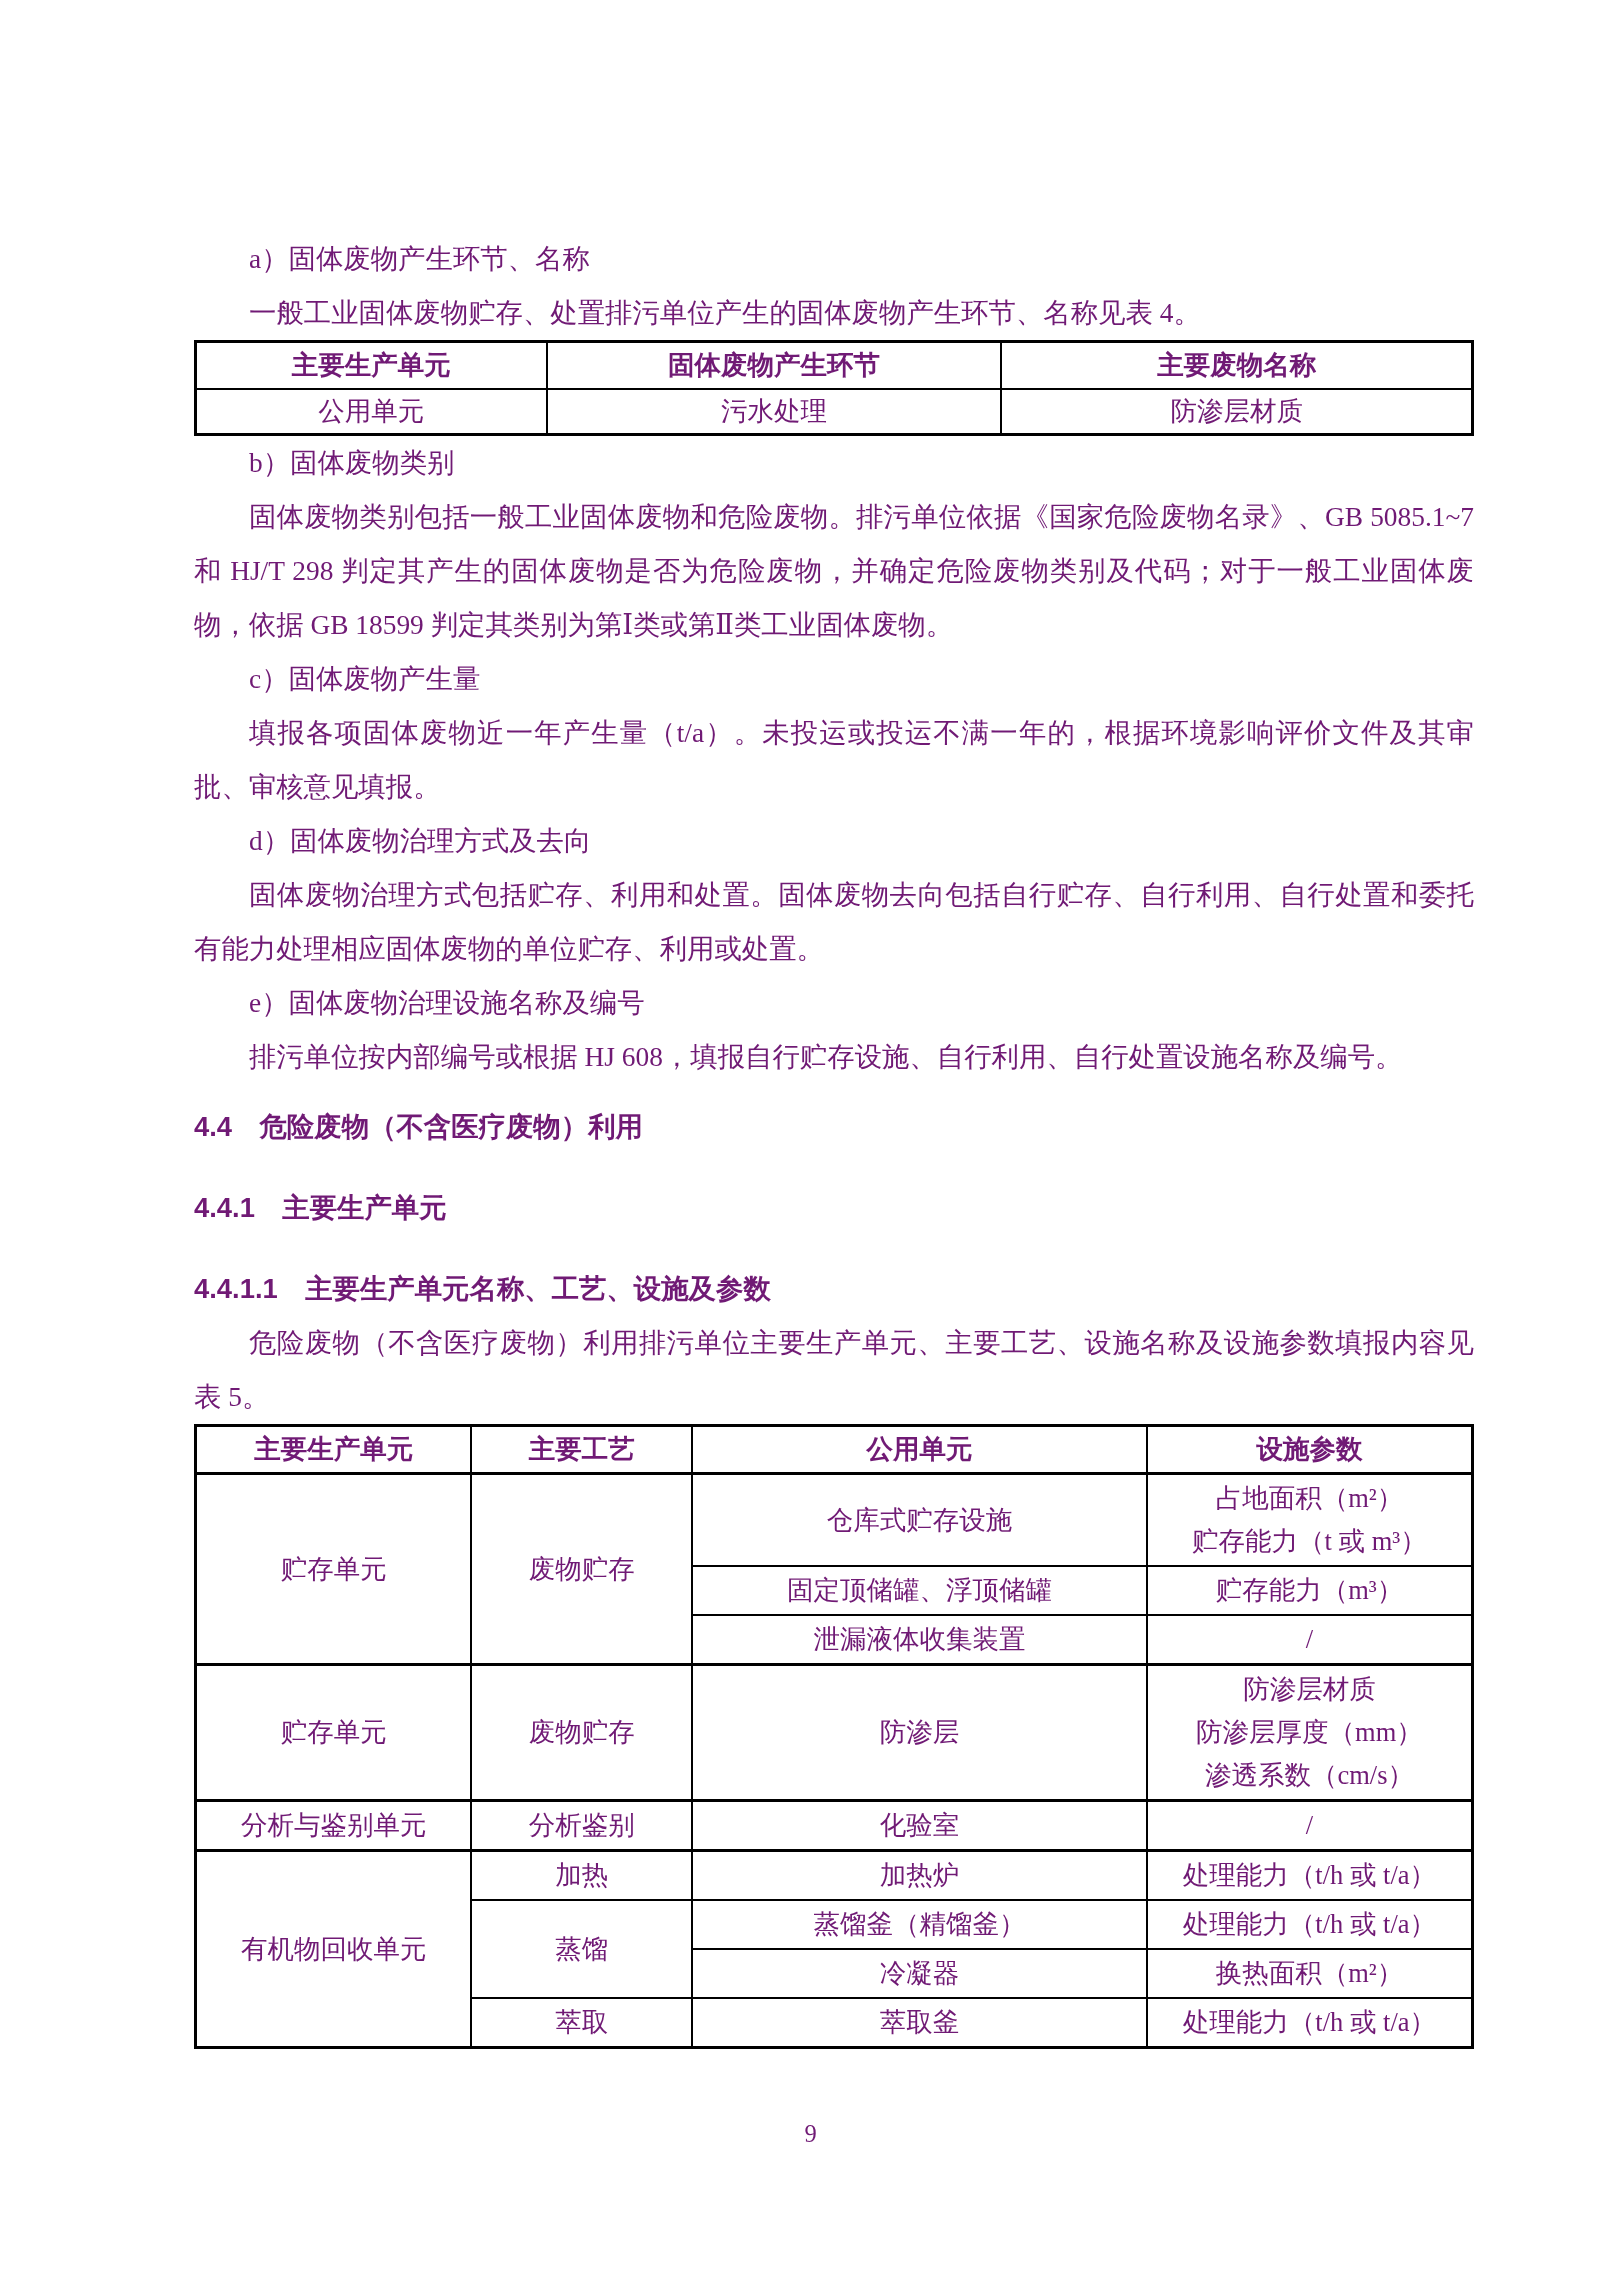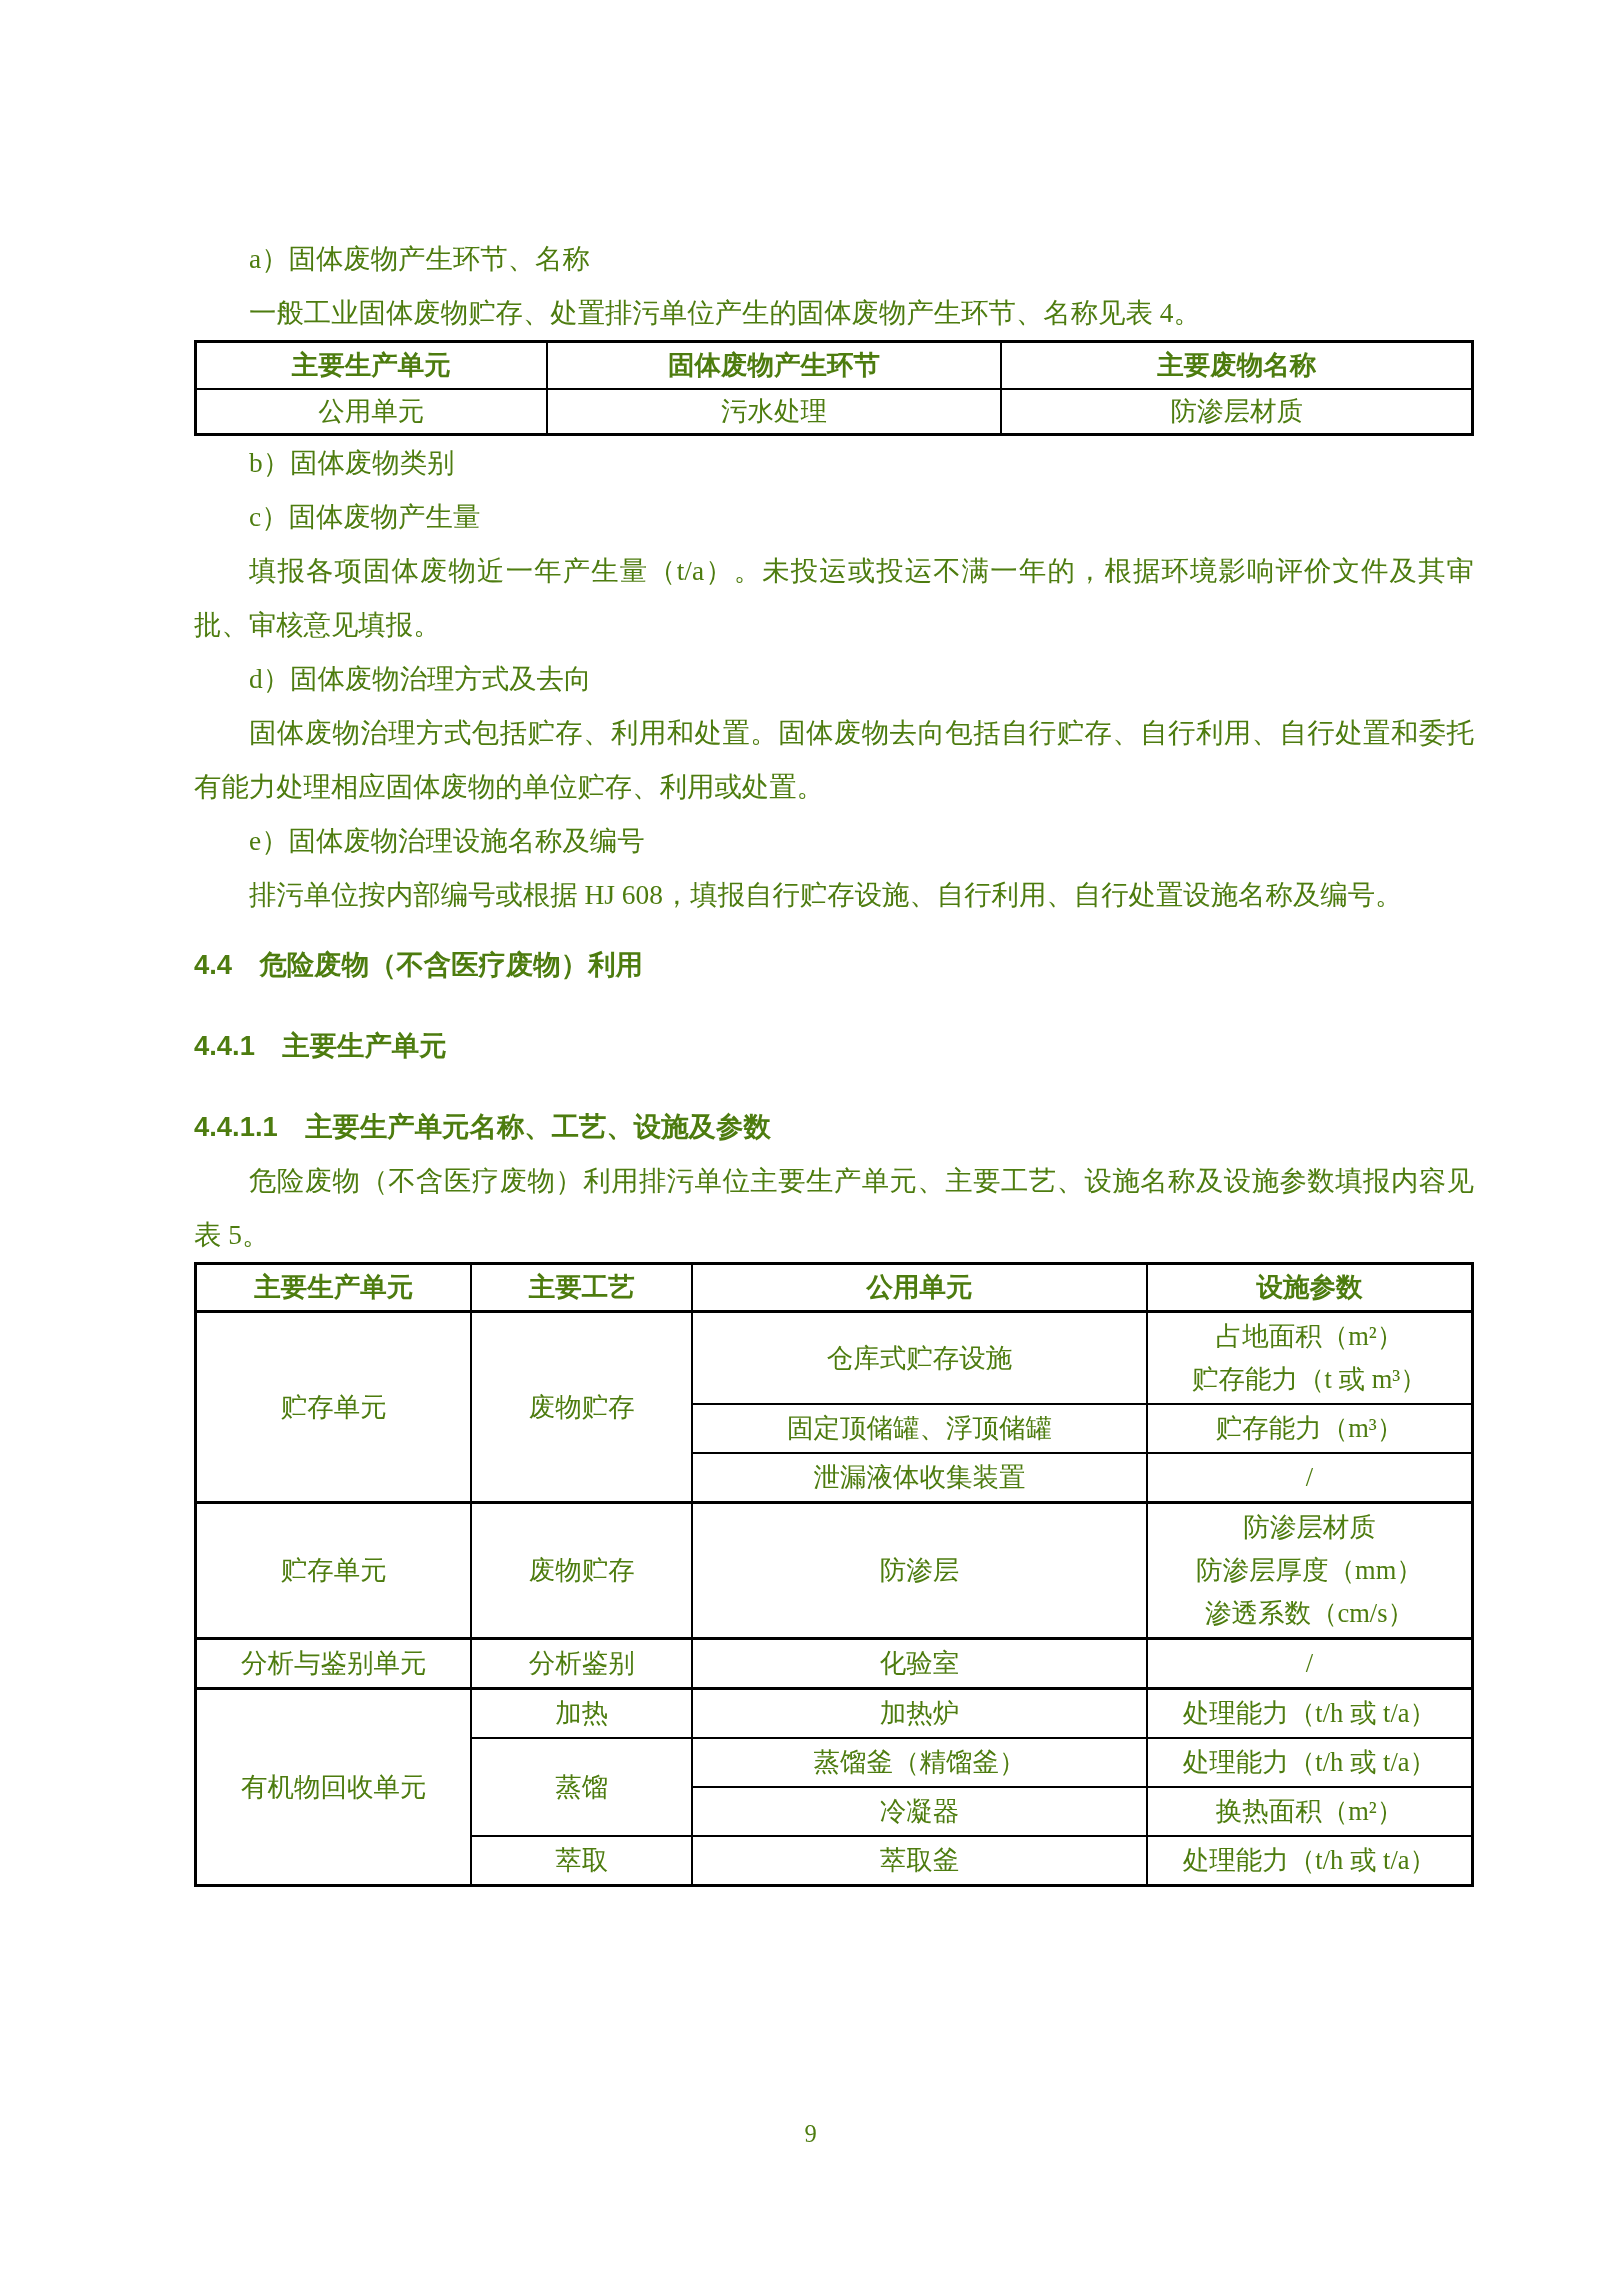--- a/index.html
+++ b/index.html
@@ -3,21 +3,21 @@
 <meta charset="utf-8">
 <style>
   * { box-sizing: border-box; margin: 0; padding: 0; }
   html, body { background: #ffffff; }
   .page {
     position: relative;
     width: 1621px;
     height: 2293px;
     margin: 0 auto;
     background: #ffffff;
-    color: #4d7c0f;
+    color: #701a75;
     font-family: "Liberation Serif", "DejaVu Serif", serif;
     font-size: 27.4px;
     padding: 232px 147px 0 194px;
   }
   
   .item-heading {
     padding-left: 55px;
     line-height: 54px;
   }
   .body-para {
@@ -111,20 +111,21 @@
     <tbody>
       <tr class="data-row">
         <td>公用单元</td>
         <td>污水处理</td>
         <td>防渗层材质</td>
       </tr>
     </tbody>
   </table>
 
   <div class="item-heading">b）固体废物类别</div>
+  <p class="body-para">固体废物类别包括一般工业固体废物和危险废物。排污单位依据《国家危险废物名录》、GB 5085.1~7 和 HJ/T 298 判定其产生的固体废物是否为危险废物，并确定危险废物类别及代码；对于一般工业固体废物，依据 GB 18599 判定其类别为第Ⅰ类或第Ⅱ类工业固体废物。</p>
 
   <div class="item-heading">c）固体废物产生量</div>
   <p class="body-para">填报各项固体废物近一年产生量（t/a）。未投运或投运不满一年的，根据环境影响评价文件及其审批、审核意见填报。</p>
 
   <div class="item-heading">d）固体废物治理方式及去向</div>
   <p class="body-para">固体废物治理方式包括贮存、利用和处置。固体废物去向包括自行贮存、自行利用、自行处置和委托有能力处理相应固体废物的单位贮存、利用或处置。</p>
 
   <div class="item-heading">e）固体废物治理设施名称及编号</div>
   <p class="body-para">排污单位按内部编号或根据 HJ 608，填报自行贮存设施、自行利用、自行处置设施名称及编号。</p>
 

